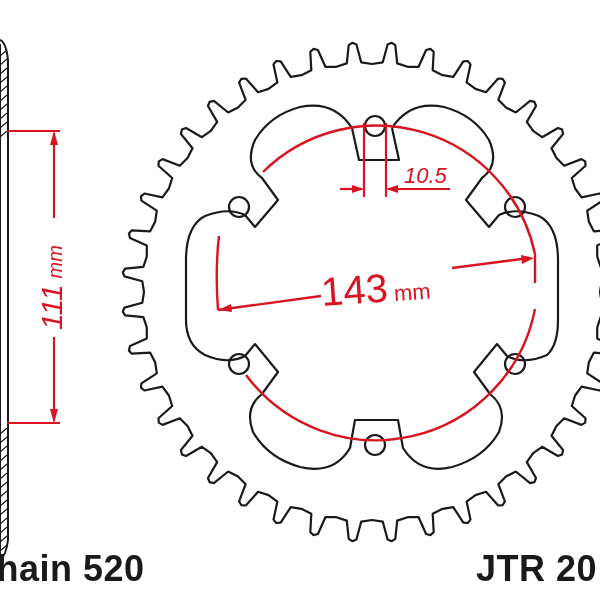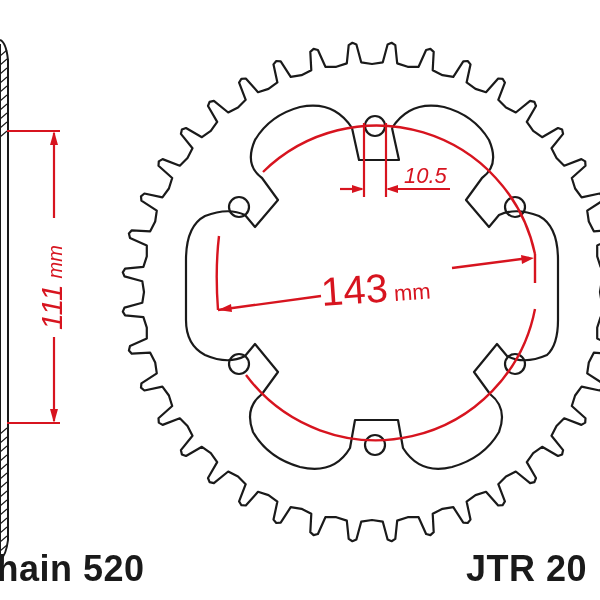--- a/index.html
+++ b/index.html
@@ -1,20 +1,20 @@
 <!DOCTYPE html>
 <html><head>
 <meta charset="utf-8">
 <style>
   html, body { margin: 0; padding: 0; background: #ffffff; }
   body { width: 600px; height: 600px; position: relative; overflow: hidden; font-family: "Liberation Sans", sans-serif; }
   #diagram { position: absolute; left: 0; top: 0; width: 600px; height: 600px; }
   .caption { position: absolute; top: 548px; font-family: "Liberation Sans", sans-serif; font-weight: bold; font-size: 36px; color: #1a1a1a; letter-spacing: 0.5px; white-space: nowrap; }
   #chain-label { left: -30px; }
-  #part-label { left: 466px; }
+  #part-label { left: 476px; }
   .dim { font-family: "Liberation Sans", sans-serif; fill: #d7141f; }
 </style>
 </head>
 <body>
 
 <svg id="diagram" viewBox="0 0 600 600" xmlns="http://www.w3.org/2000/svg">
 
   <g stroke="#1a1a1a" fill="none" stroke-width="2">
     <path d="M 0 40 Q 6 42 8 60 L 8 540 Q 6 556 0 560"></path>
     <line x1="0" y1="44" x2="0" y2="556"></line>

